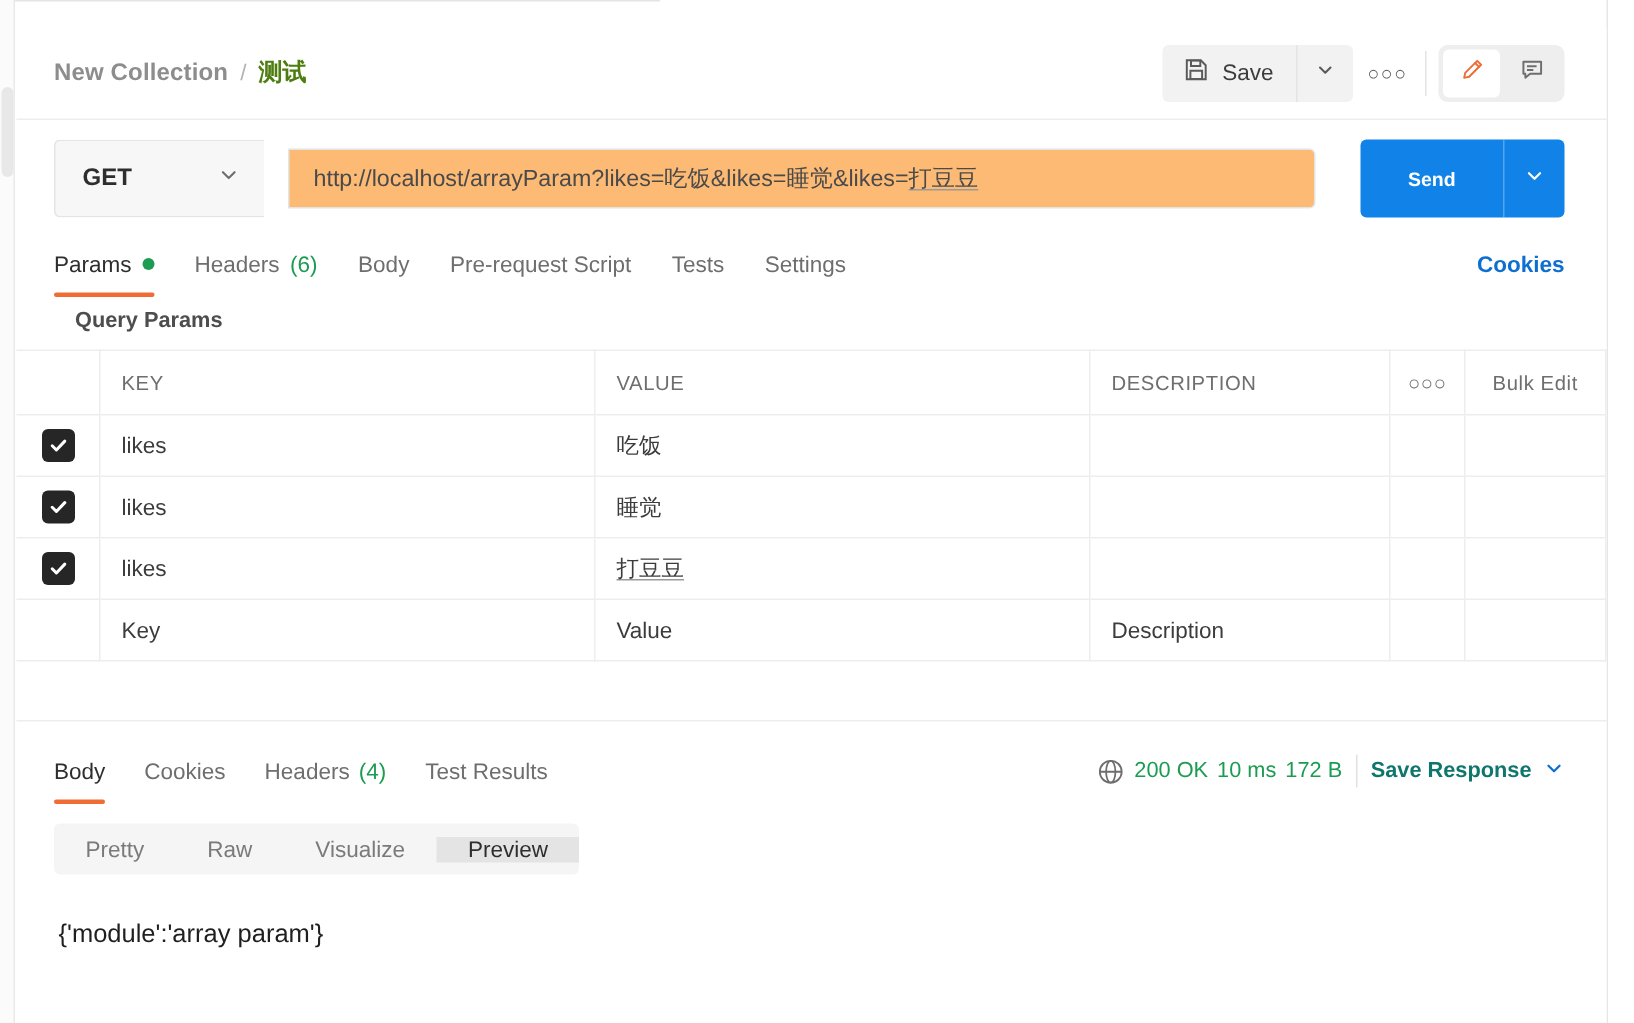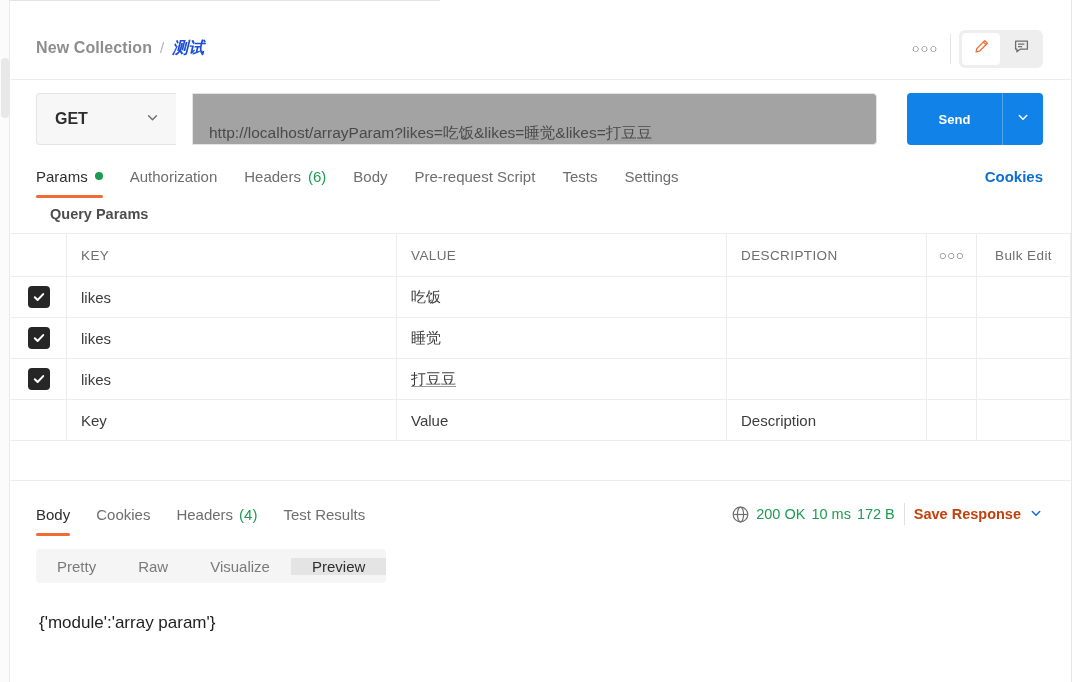--- a/index.html
+++ b/index.html
@@ -63,21 +63,21 @@
     border-bottom: 1px solid #ededed;
     display: flex; align-items: center;
   }
   .breadcrumb {
     display: flex; align-items: baseline;
     padding-left: 25px; gap: 8px;
     font-size: 16px;
   }
   .bc-collection { color: #8d8d8d; font-weight: 700; letter-spacing: .1px; }
   .bc-sep { color: #b3b3b3; font-size: 15px; }
-  .bc-current { color: #1d4ed8; font-weight: 700; font-style: italic; }
+  .bc-current { color: #4d7c0f; font-weight: 700; }
 
   .header-right {
     margin-left: auto;
     display: flex; align-items: center;
     padding-right: 28px; gap: 0;
   }
   .save-group {
     display: flex; align-items: stretch;
     background: #f2f2f2;
     border-radius: 4px;
@@ -126,25 +126,25 @@
     width: 140px; height: 52px;
     background: #f7f7f7;
     border: 1px solid #e4e4e4;
     border-right: none;
     border-radius: 4px 0 0 4px;
     padding: 0 16px 0 18px;
     font-size: 16px; font-weight: 700; color: #2e2e2e;
     cursor: pointer;
   }
   .url-input {
-    flex: 1; height: 52px;
-    background: #a3a3a3;
+    flex: 1; height: 40px;
+    background: #fdba74;
     border: 1px solid #e4e4e4;
     border-radius: 0 4px 4px 0;
-    display: flex; align-items: flex-end;
+    display: flex; align-items: center;
     padding: 0 16px;
     font-size: 15.5px; color: #4a4a4a;
     overflow: hidden; white-space: nowrap;
     cursor: text;
   }
   .url-input .misspelled {
     text-decoration: underline;
     text-decoration-color: #9a9a9a;
     text-underline-offset: 2px;
   }
@@ -277,21 +277,21 @@
   .res-meta {
     margin-left: auto;
     display: flex; align-items: center; gap: 6px;
     font-size: 14.5px;
   }
   .globe { color: #6e6e6e; display: flex; align-items: center; }
   .meta-green { color: #1c9c52; font-weight: 400; }
   .meta-sep { width: 1px; height: 22px; background: #e0e0e0; margin: 0 3px; }
   .save-response {
     display: flex; align-items: center; gap: 8px;
-    color: #c2410c; font-weight: 700; cursor: pointer;
+    color: #0f766e; font-weight: 700; cursor: pointer;
   }
 
   .view-seg {
     margin: 16px 0 0 25px;
     display: inline-flex; align-items: center;
     background: #f5f5f5;
     border-radius: 4px;
     height: 34px;
     overflow: hidden;
   }
@@ -324,20 +324,39 @@
 
     
     <div class="header">
       <div class="breadcrumb">
         <span class="bc-collection">New Collection</span>
         <span class="bc-sep">/</span>
         <span class="bc-current">测试</span>
       </div>
 
       <div class="header-right">
+        <div class="save-group">
+          <div class="save-btn">
+            <span>
+              <svg width="17" height="17" viewBox="0 0 17 17" fill="none" stroke="#5a5a5a" stroke-width="1.3">
+                <path d="M2.2 2.2h9.3l3.3 3.3v9.3H2.2z"></path>
+                <path d="M5 2.4h6.2v3.6H5z"></path>
+                <path d="M4.6 9.2h7.8v5.4H4.6z"></path>
+              </svg>
+            </span>
+            <span>Save</span>
+          </div>
+          <div class="save-caret">
+            <span>
+              <svg width="13" height="13" viewBox="0 0 13 13" fill="none" stroke="#5a5a5a" stroke-width="1.4" stroke-linecap="round" stroke-linejoin="round">
+                <path d="M3 5l3.5 3.5L10 5"></path>
+              </svg>
+            </span>
+          </div>
+        </div>
 
         <div class="dots-btn">
           <span>○○○</span>
         </div>
 
         <div class="vsep"></div>
 
         <div class="icon-group">
           <div class="icon-btn active">
             <span>
@@ -383,23 +402,20 @@
           </span>
         </div>
       </div>
     </div>
 
     
     <div class="req-tabs">
       <div class="tab active">
         <span>Params</span>
         <span class="dot-green"></span>
-      </div>
-      <div class="tab">
-        <span>Authorization</span>
       </div>
       <div class="tab">
         <span>Headers</span>
         <span class="count-green">(6)</span>
       </div>
       <div class="tab">
         <span>Body</span>
       </div>
       <div class="tab">
         <span>Pre-request Script</span>

